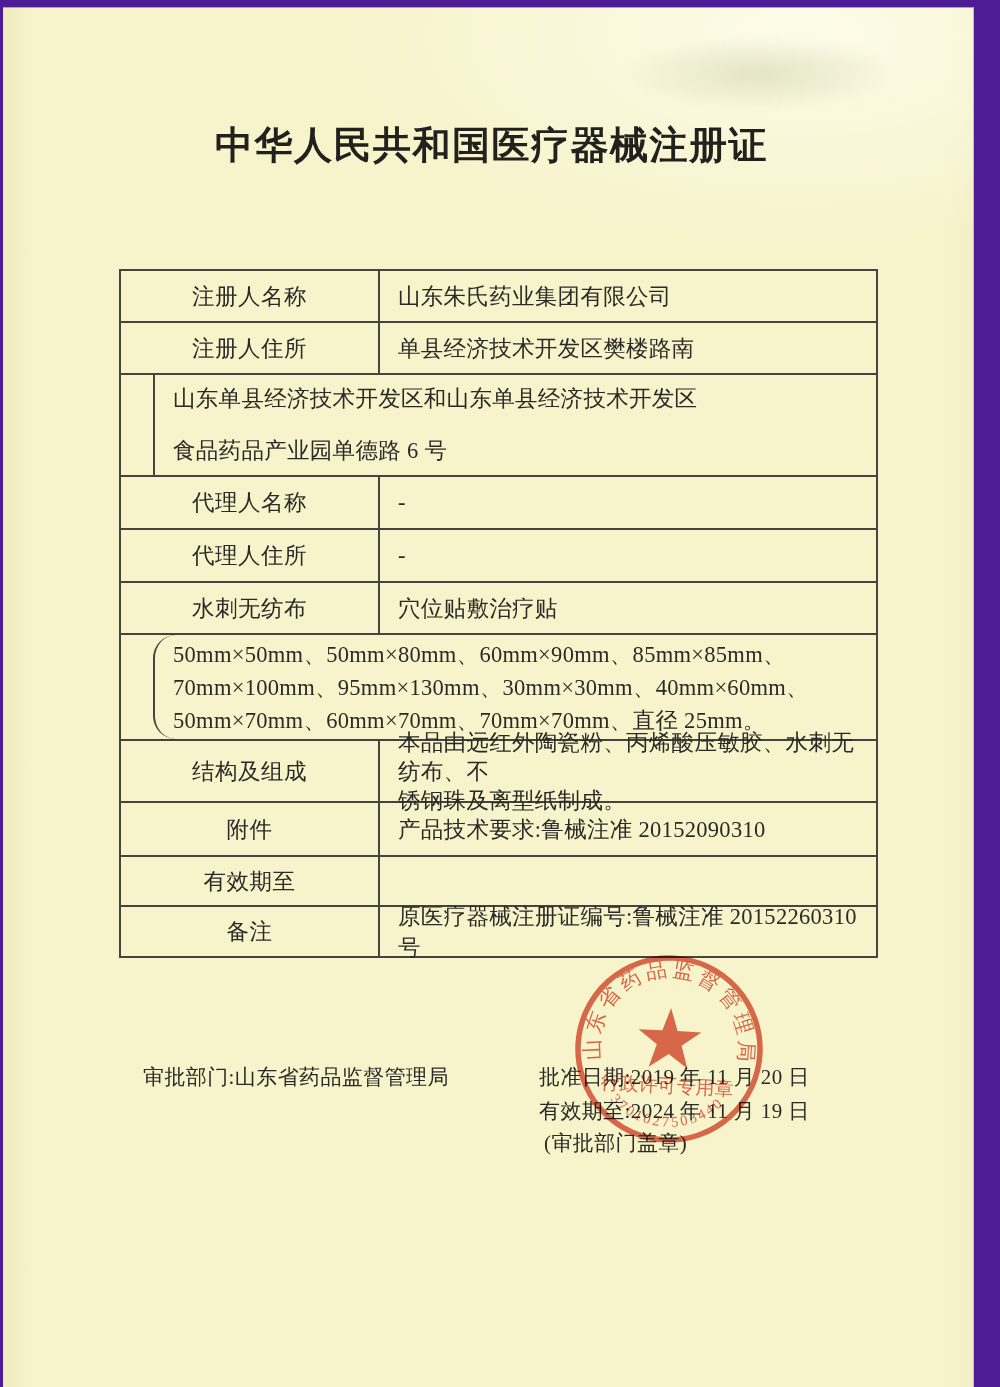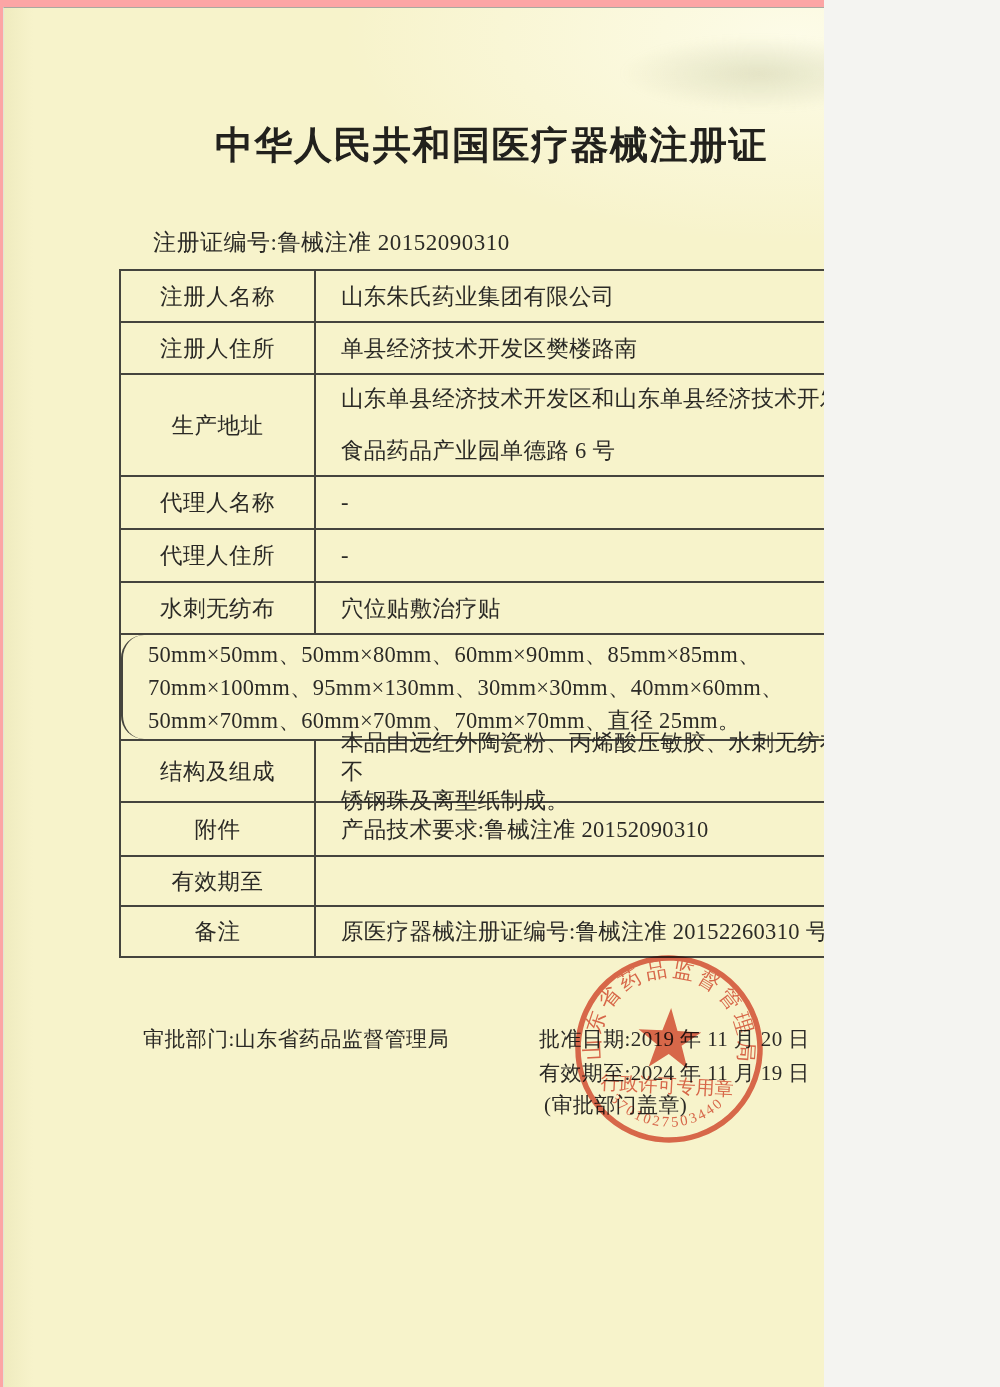--- a/index.html
+++ b/index.html
@@ -2,22 +2,22 @@
 <html><head>
 <meta charset="utf-8">
 <style>
   html,body{margin:0;padding:0;}
   body{
     width:1000px;height:1387px;
     font-family:"Liberation Serif","DejaVu Serif",serif;
     background:#f4f4f1;
   }
   .page{
-    position:relative;width:824px;height:1387px;
-    background:#fca5a5;overflow:hidden;
+    position:relative;width:1000px;height:1387px;
+    background:#4c1d95;overflow:hidden;
   }
   
   .paper{
     position:absolute;left:3px;top:7px;width:971px;height:1380px;
     background:
       radial-gradient(ellipse 700px 320px at 82% 2%, rgba(253,252,233,.95), rgba(253,252,233,0) 65%),
       linear-gradient(90deg,#efebbf 0,#f7f3cb 3%,#f7f3cb 97%,#f3efc5 100%),
       #f7f3cb;
     border-top:1px solid #a9a8a0;
     border-right:1px solid #c2c0b6;
@@ -53,38 +53,38 @@
   .trow:nth-child(3){height:102px}
   .trow:nth-child(4){height:53px}
   .trow:nth-child(5){height:53px}
   .trow:nth-child(6){height:52px}
   .trow:nth-child(7){height:106px}
   .trow:nth-child(8){height:62px}
   .trow:nth-child(9){height:54px}
   .trow:nth-child(10){height:50px}
   .trow:nth-child(11){height:51px}
   .trow:nth-child(12){height:45px}
-  .cell{box-sizing:border-box;font-size:22.5px;}
+  .cell{box-sizing:border-box;font-size:22.5px;margin-left:32px;}
   .label-cell{
     width:193px;flex:0 0 193px;
     display:flex;align-items:center;justify-content:center;
     letter-spacing:.5px;
   }
   .value-cell{
     flex:1 1 auto;border-left:2px solid #45443e;
     display:flex;align-items:center;
-    padding-left:25px;white-space:pre-line;
+    padding-left:18px;white-space:pre-line;
     letter-spacing:.3px;
   }
   .trow:nth-child(3) .value-cell{line-height:52px;}
   .trow:nth-child(7) .value-cell{line-height:33px;border-radius:23px;}
   .trow:nth-child(8) .value-cell{line-height:29px;}
   .trow:nth-child(12) .value-cell{padding-left:16px;border-radius:16px;}
   
-  .ft{position:absolute;font-size:21px;letter-spacing:.4px;}
+  .ft{position:absolute;font-size:21px;letter-spacing:.4px;margin-top:38px;}
   .approval-dept{left:139px;top:1017px;}
   .approval-date{left:535px;top:1017px;}
   .valid-until{left:535px;top:1051px;}
   .seal-note{left:540px;top:1083px;}
   
   .seal{
     position:absolute;left:565px;top:941px;width:200px;height:200px;
     transform:rotate(3deg);
     mix-blend-mode:multiply;opacity:.84;
     z-index:5;
@@ -94,33 +94,31 @@
 </head>
 <body>
 
 <div class="page">
   <div class="paper">
 
     <div class="bleed-mark"></div>
 
     <h1 class="title">中华人民共和国医疗器械注册证</h1>
 
-    <div class="reg-no">注册证编号:鲁械注准 20152090310</div>
 
     <div class="info-table">
       <div class="trow">
         <div class="cell label-cell">注册人名称</div>
         <div class="cell value-cell">山东朱氏药业集团有限公司</div>
       </div>
       <div class="trow">
         <div class="cell label-cell">注册人住所</div>
         <div class="cell value-cell">单县经济技术开发区樊楼路南</div>
       </div>
       <div class="trow">
-        <div class="cell label-cell">生产地址</div>
         <div class="cell value-cell">山东单县经济技术开发区和山东单县经济技术开发区
 食品药品产业园单德路 6 号</div>
       </div>
       <div class="trow">
         <div class="cell label-cell">代理人名称</div>
         <div class="cell value-cell">-</div>
       </div>
       <div class="trow">
         <div class="cell label-cell">代理人住所</div>
         <div class="cell value-cell">-</div>

